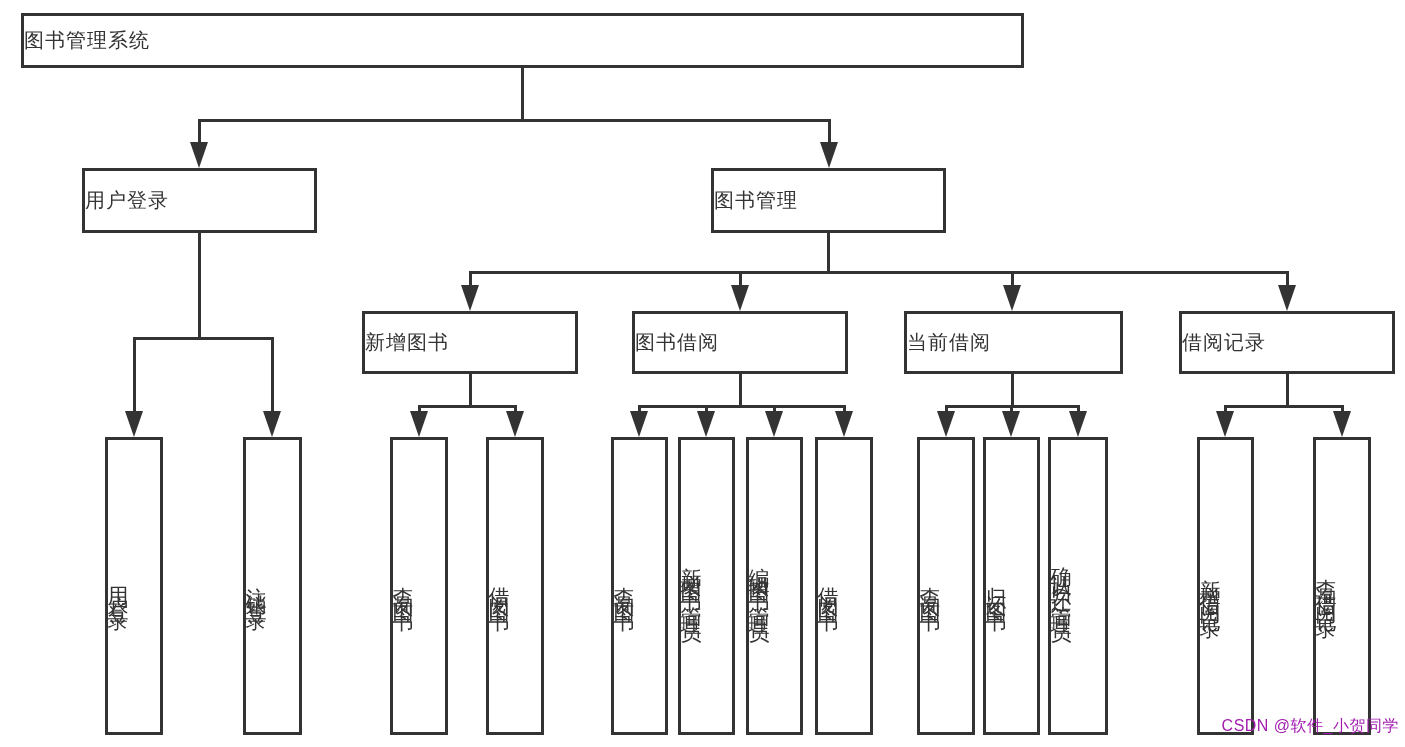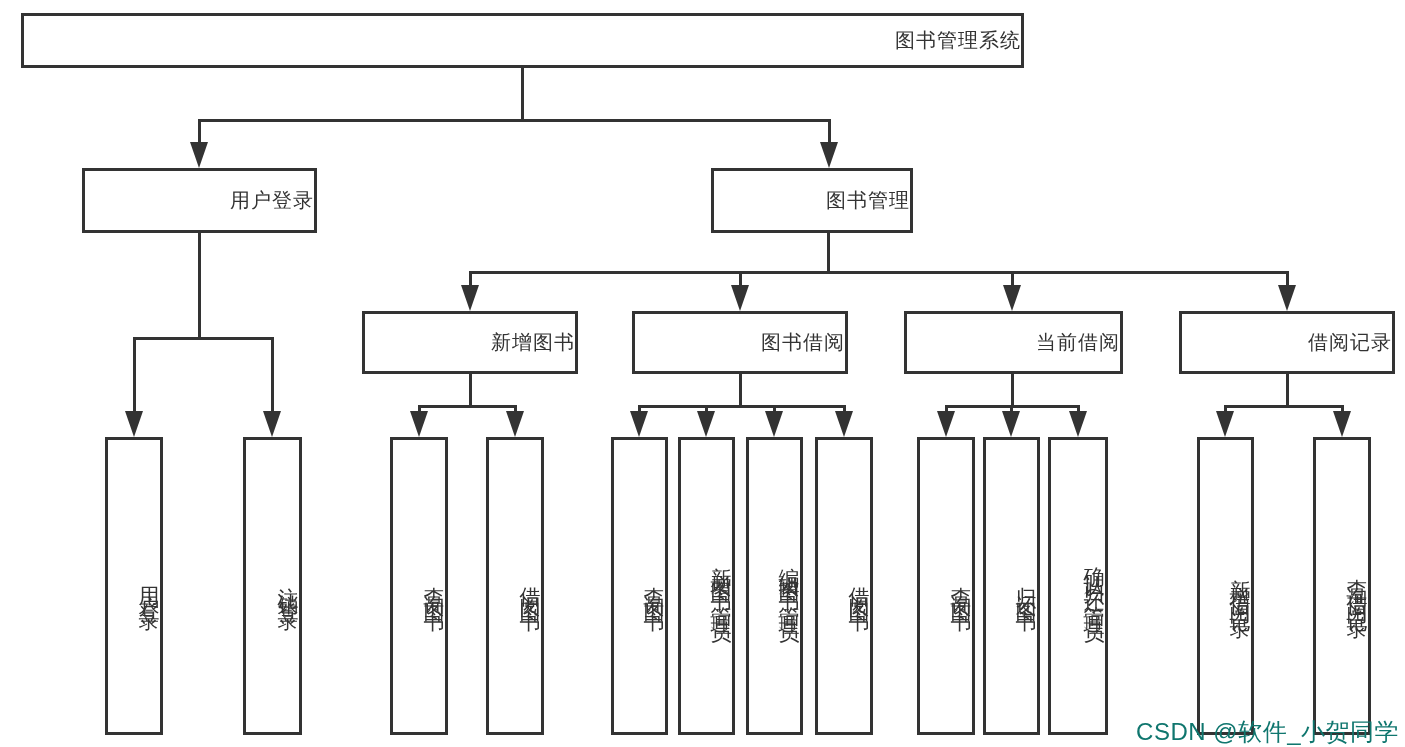--- a/index.html
+++ b/index.html
@@ -11,21 +11,21 @@
     font-family: "Liberation Sans", "DejaVu Sans", sans-serif;
     overflow: hidden;
   }
   .node {
     position: absolute;
     box-sizing: border-box;
     border: 3px solid #333333;
     background: #ffffff;
     display: flex;
     align-items: center;
-    justify-content: flex-end;
+    justify-content: flex-start;
     z-index: 2;
     color: #333333;
   }
   .node .hlabel {
     font-size: 20px;
     letter-spacing: 1px;
     color: #333333;
     white-space: nowrap;
   }
   .node .vlabel {
@@ -48,40 +48,40 @@
     height: 0;
     border-left: 9px solid transparent;
     border-right: 9px solid transparent;
     border-top: 26px solid #333333;
     z-index: 1;
   }
   #watermark {
     position: absolute;
     top: 716px;
     right: 6px;
-    font-size: 24px;
-    color: #0f766e;
+    font-size: 16px;
+    color: #a21caf;
     letter-spacing: 0.5px;
     z-index: 5;
     white-space: nowrap;
   }
 </style>
 </head>
 <body>
 
 <div id="diagram-canvas">
 
   <div class="node" style="left:21px; top:13px; width:1003px; height:55px;">
     <span class="hlabel">图书管理系统</span>
   </div>
 
   <div class="node" style="left:82px; top:168px; width:235px; height:65px;">
     <span class="hlabel">用户登录</span>
   </div>
-  <div class="node" style="left:711px; top:168px; width:202px; height:65px;">
+  <div class="node" style="left:711px; top:168px; width:235px; height:65px;">
     <span class="hlabel">图书管理</span>
   </div>
 
   <div class="node" style="left:362px; top:311px; width:216px; height:63px;">
     <span class="hlabel">新增图书</span>
   </div>
   <div class="node" style="left:904px; top:311px; width:219px; height:63px;">
     <span class="hlabel">当前借阅</span>
   </div>
   <div class="node" style="left:632px; top:311px; width:216px; height:63px;">

